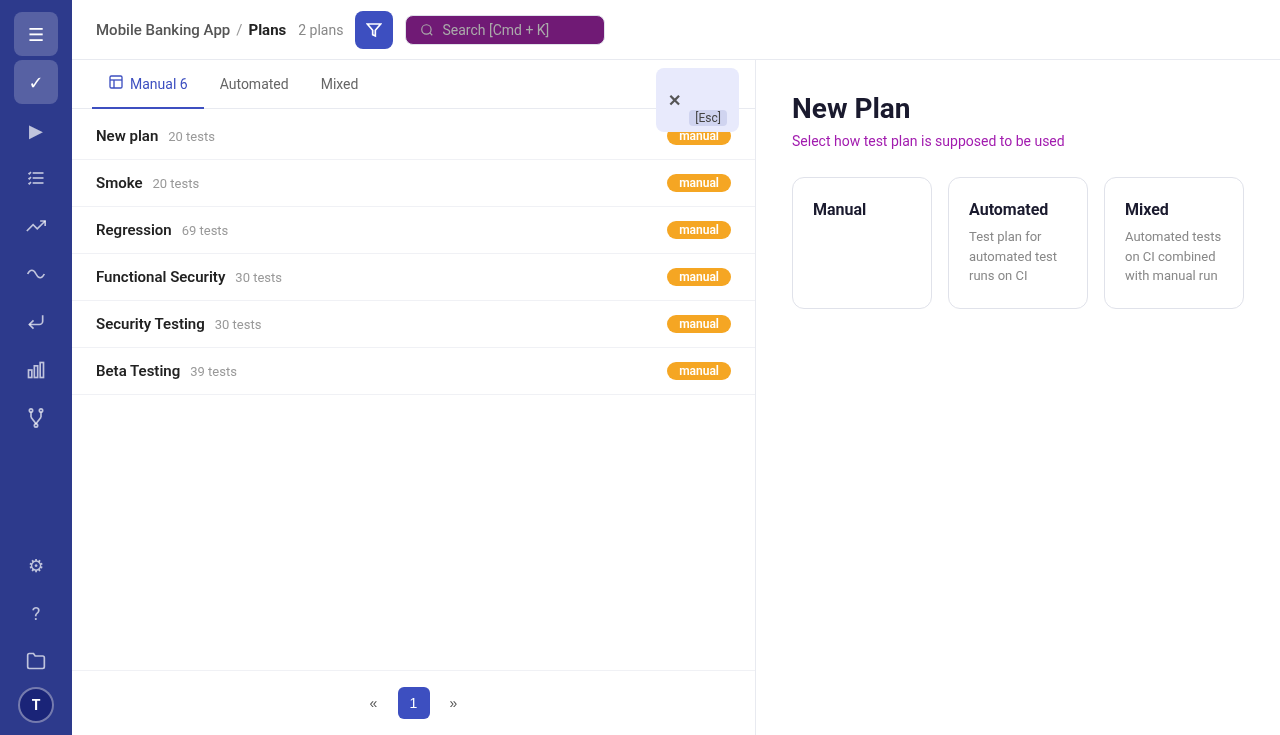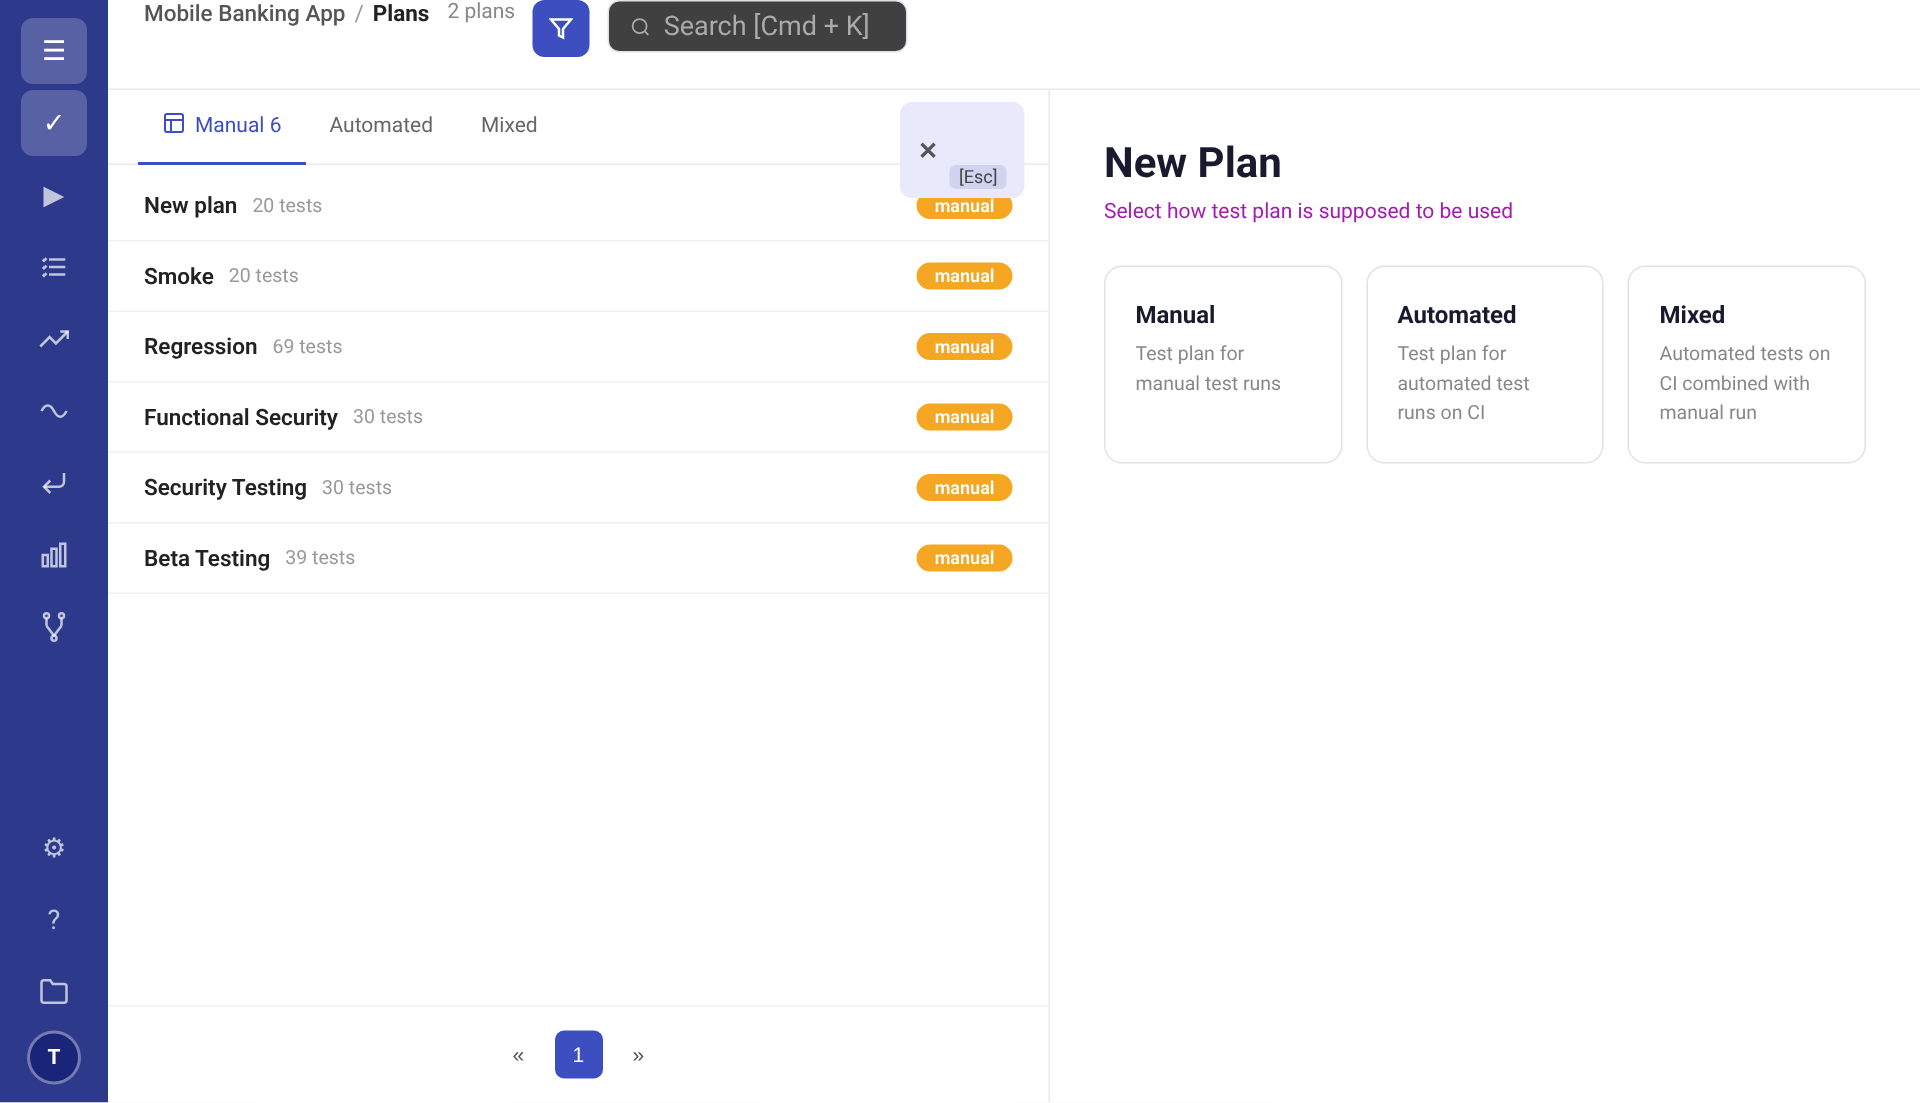--- a/index.html
+++ b/index.html
@@ -54,21 +54,21 @@
     .main-area {
       flex: 1;
       display: flex;
       flex-direction: column;
       background: #fff;
     }
 
     
     .header {
       display: flex;
-      align-items: flex-start;
+      align-items: center;
       padding: 0 24px;
       height: 60px;
       border-bottom: 1px solid #e8eaf0;
       gap: 12px;
     }
     .breadcrumb {
       display: flex;
       align-items: center;
       gap: 6px;
       font-size: 15px;
@@ -99,37 +99,37 @@
       color: #fff;
       font-size: 16px;
     }
     .search-box {
       display: flex;
       align-items: center;
       gap: 8px;
       border: 1px solid #e0e2ea;
       border-radius: 8px;
       padding: 6px 14px;
-      font-size: 18px;
+      font-size: 14px;
       color: #aaa;
-      background: #404040;
+      background: #701a75;
       cursor: text;
       min-width: 200px;
     }
 
     
     .content-split {
       display: flex;
       flex: 1;
       overflow: hidden;
     }
 
     
     .left-panel {
-      width: 628px;
+      width: 684px;
       flex-shrink: 0;
       display: flex;
       flex-direction: column;
       border-right: 1px solid #e8eaf0;
       overflow: hidden;
     }
 
     
     .tabs {
       display: flex;
@@ -451,21 +451,20 @@
     </div>
 
     <div class="right-panel">
       <h1 class="new-plan-title">New Plan</h1>
       <p class="new-plan-subtitle">Select how test plan is supposed to be used</p>
 
       <div class="plan-type-cards">
 
         <div class="plan-card">
           <div class="plan-card-title">Manual</div>
-          <div class="plan-card-desc">Test plan for manual test runs</div>
         </div>
 
         <div class="plan-card">
           <div class="plan-card-title">Automated</div>
           <div class="plan-card-desc">Test plan for automated test runs on CI</div>
         </div>
 
         <div class="plan-card">
           <div class="plan-card-title">Mixed</div>
           <div class="plan-card-desc">Automated tests on CI combined with manual run</div>

